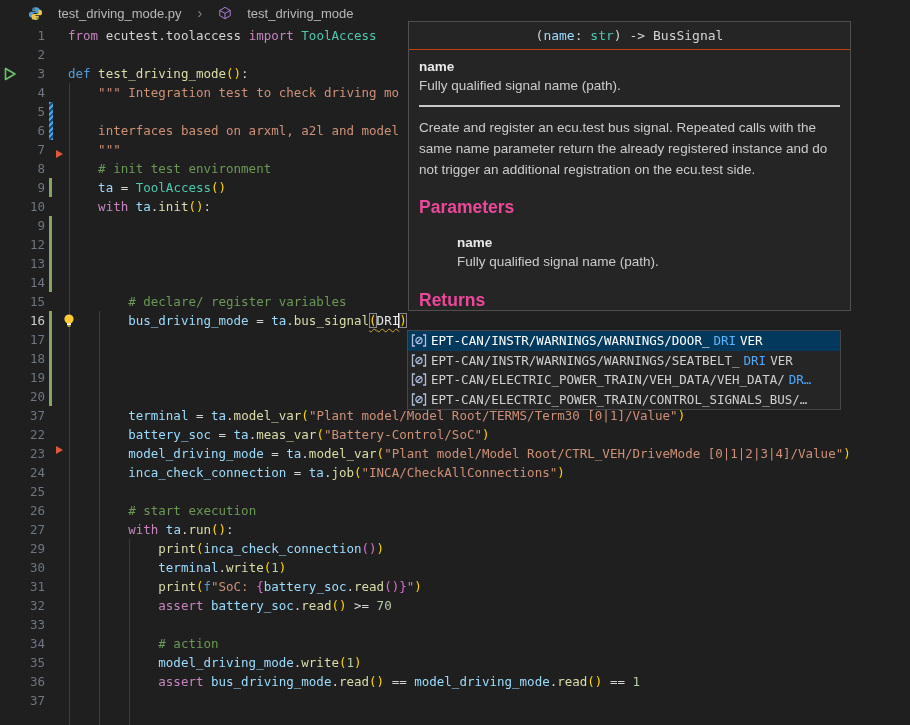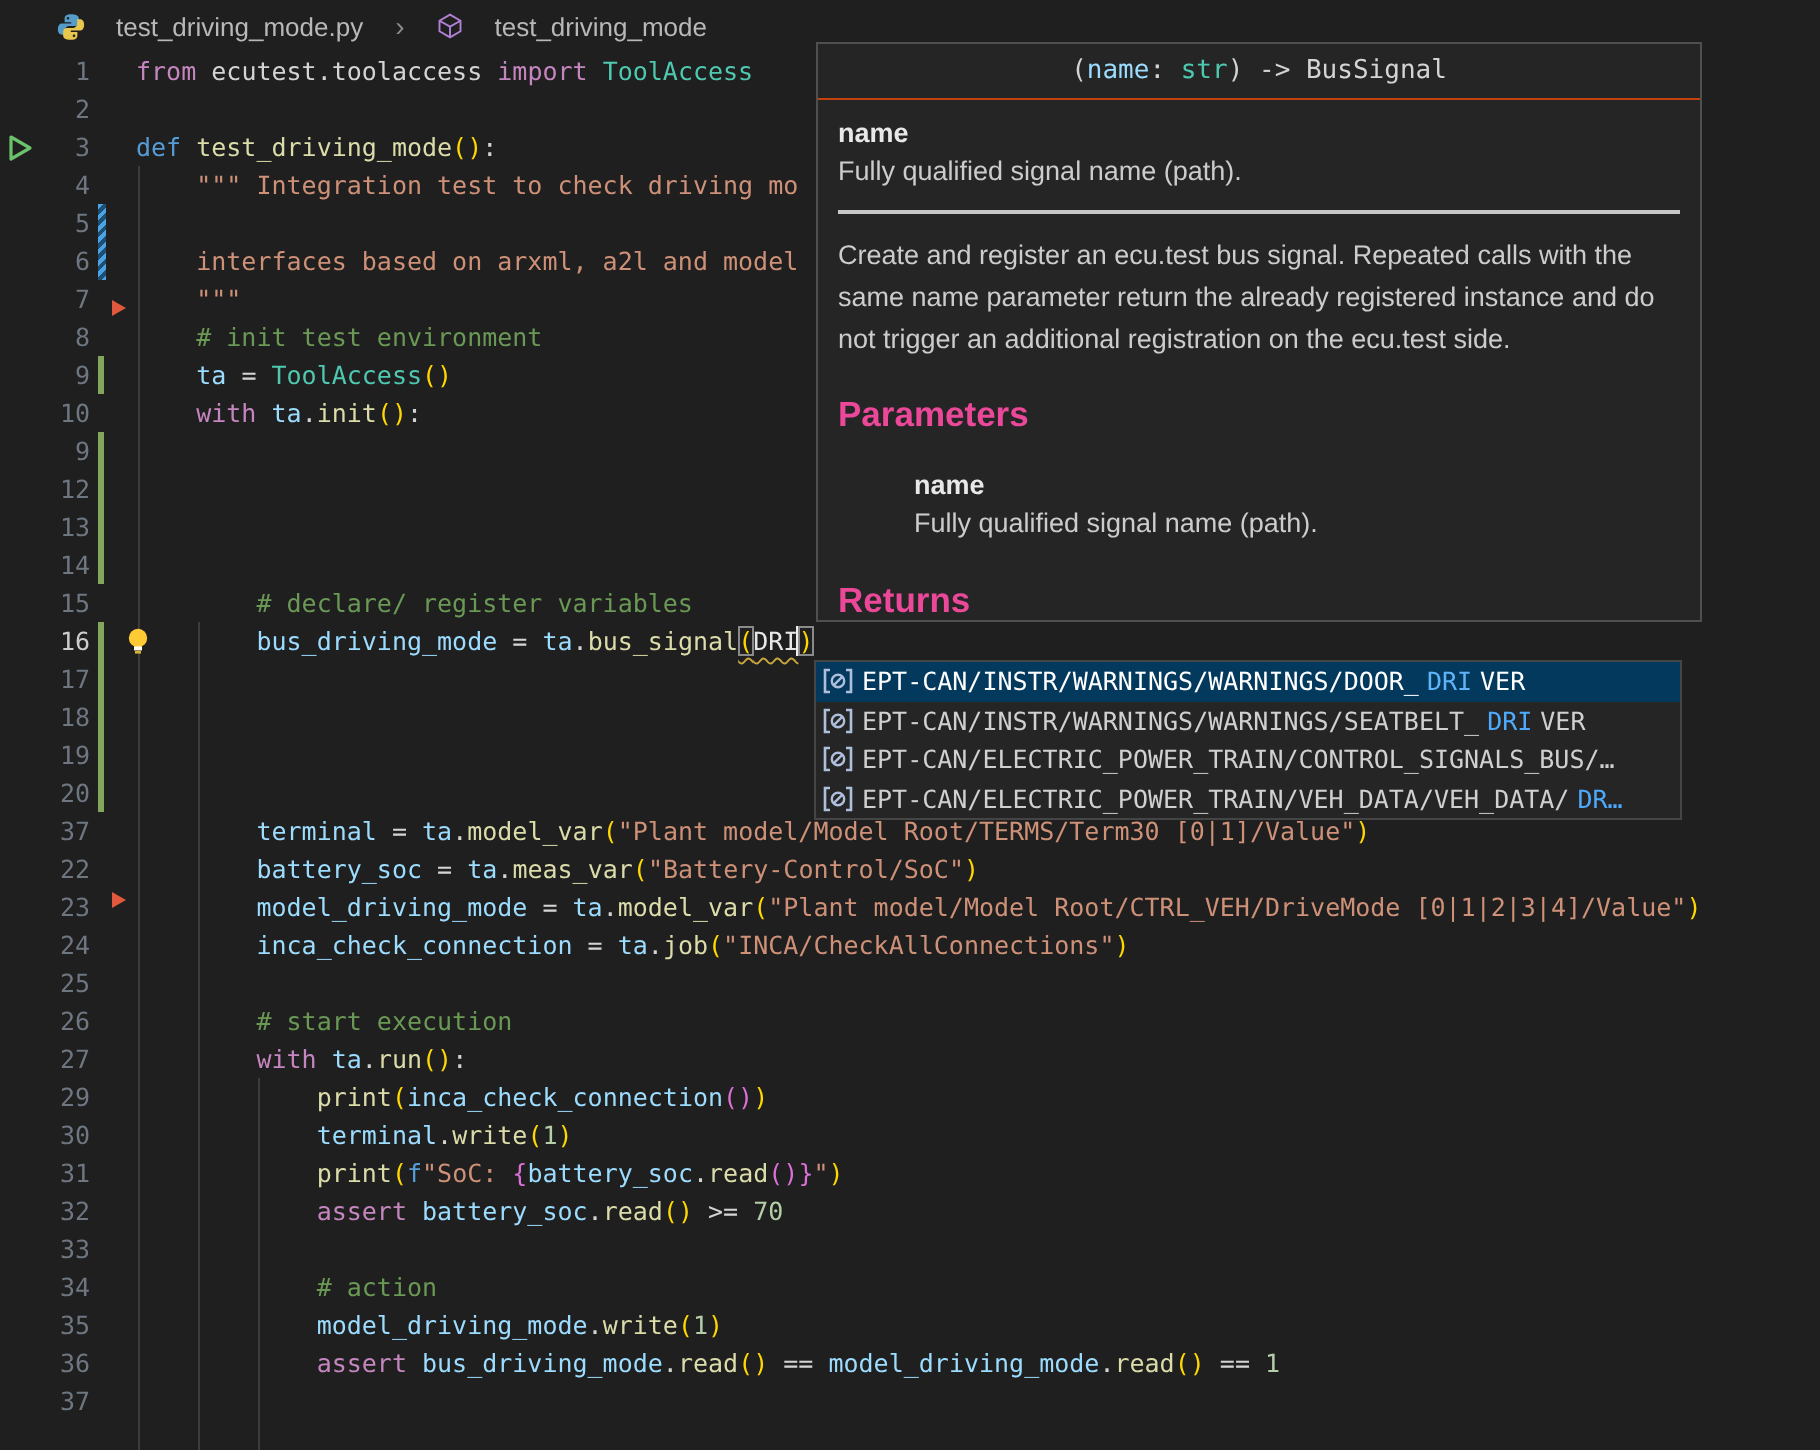--- a/index.html
+++ b/index.html
@@ -166,21 +166,21 @@
         </svg><span class="sg-pre">EPT-CAN/INSTR/WARNINGS/WARNINGS/DOOR_</span><span class="sg-match">DRI</span><span class="sg-pre">VER</span></div>
       <div class="srow"><svg width="16" height="13" viewBox="0 0 16 13">
           <path d="M4 1 H1.5 V12 H4 M12 1 h2.5 V12 H12" fill="none" stroke="#aebfdc" stroke-width="1.3"></path>
           <circle cx="8" cy="6.5" r="3.1" fill="none" stroke="#aebfdc" stroke-width="1.2"></circle>
           <line x1="5.9" y1="8.6" x2="10.1" y2="4.4" stroke="#aebfdc" stroke-width="1.2"></line>
         </svg><span class="sg-pre">EPT-CAN/INSTR/WARNINGS/WARNINGS/SEATBELT_</span><span class="sg-match">DRI</span><span class="sg-pre">VER</span></div>
       <div class="srow"><svg width="16" height="13" viewBox="0 0 16 13">
           <path d="M4 1 H1.5 V12 H4 M12 1 h2.5 V12 H12" fill="none" stroke="#aebfdc" stroke-width="1.3"></path>
           <circle cx="8" cy="6.5" r="3.1" fill="none" stroke="#aebfdc" stroke-width="1.2"></circle>
           <line x1="5.9" y1="8.6" x2="10.1" y2="4.4" stroke="#aebfdc" stroke-width="1.2"></line>
-        </svg><span class="sg-pre">EPT-CAN/ELECTRIC_POWER_TRAIN/CONTROL_SIGNALS_BUS/…</span></div>
+        </svg><span class="sg-pre">EPT-CAN/ELECTRIC_POWER_TRAIN/VEH_DATA/VEH_DATA/</span><span class="sg-match">DR…</span></div>
       <div class="srow"><svg width="16" height="13" viewBox="0 0 16 13">
           <path d="M4 1 H1.5 V12 H4 M12 1 h2.5 V12 H12" fill="none" stroke="#aebfdc" stroke-width="1.3"></path>
           <circle cx="8" cy="6.5" r="3.1" fill="none" stroke="#aebfdc" stroke-width="1.2"></circle>
           <line x1="5.9" y1="8.6" x2="10.1" y2="4.4" stroke="#aebfdc" stroke-width="1.2"></line>
-        </svg><span class="sg-pre">EPT-CAN/ELECTRIC_POWER_TRAIN/VEH_DATA/VEH_DATA/</span><span class="sg-match">DR…</span></div>
+        </svg><span class="sg-pre">EPT-CAN/ELECTRIC_POWER_TRAIN/CONTROL_SIGNALS_BUS/…</span></div>
     </div>
 
 </div>
 
 </body></html>

